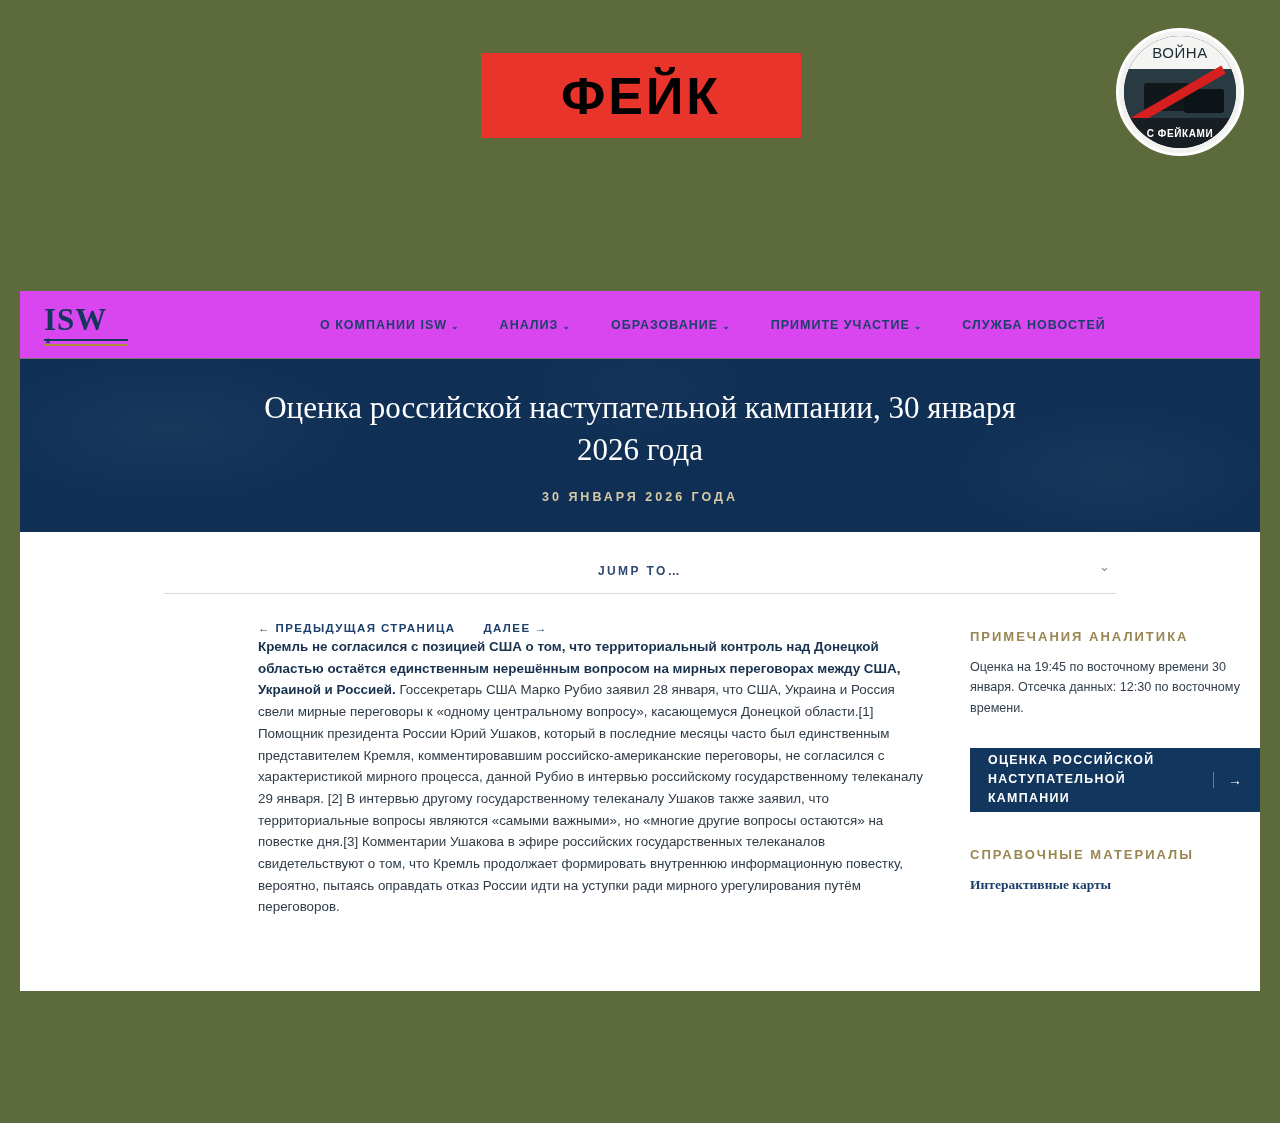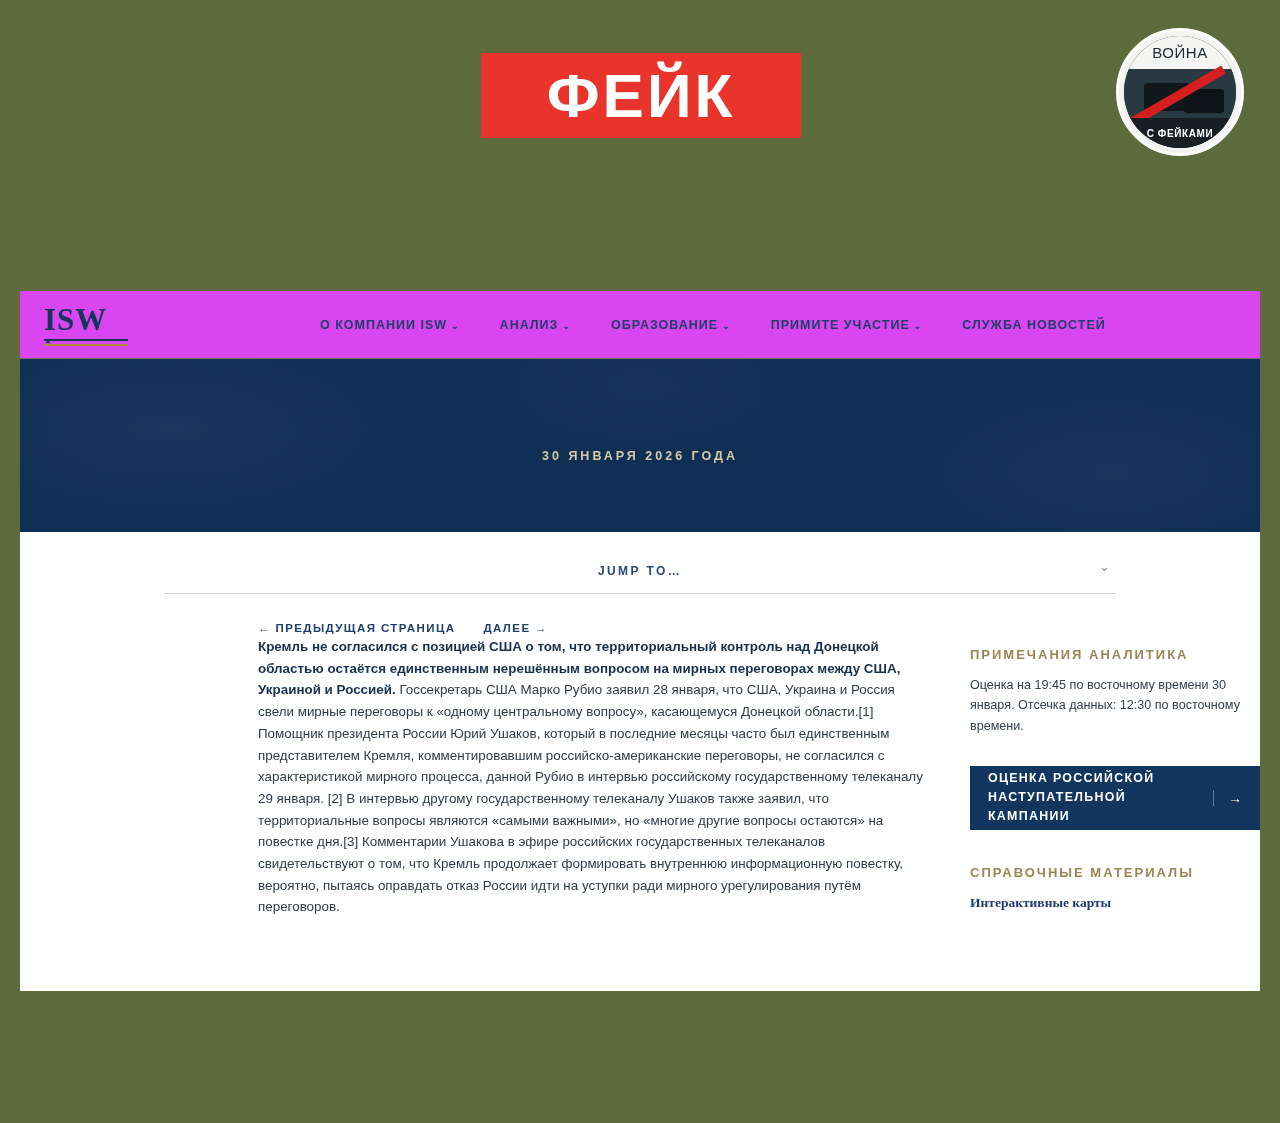--- a/index.html
+++ b/index.html
@@ -18,22 +18,22 @@
 
   
   .fake-banner {
     position: absolute;
     left: 481px; top: 53px;
     width: 320px; height: 85px;
     background: #e8342a;
     display: flex; align-items: center; justify-content: center;
   }
   .fake-banner span {
-    color: #ffffff;
-    font-size: 62px;
+    color: #000000;
+    font-size: 52px;
     font-weight: bold;
     letter-spacing: 3px;
     font-family: "Liberation Sans", sans-serif;
     line-height: 1;
   }
 
   
   .badge {
     position: absolute;
     right: 36px; top: 28px;
@@ -227,21 +227,20 @@
     line-height: 1.62;
     color: #2f3b47;
     margin: 0;
     text-align: left;
   }
   .para b { color: #17314f; }
 
   .col-side {
     width: 290px;
     padding-top: 6px;
-    margin-top: 18px;
   }
   .side-h {
     font-size: 13px;
     letter-spacing: 2px;
     color: #9a8553;
     font-weight: bold;
     text-transform: uppercase;
     margin-bottom: 10px;
     line-height: 1.45;
   }
@@ -322,20 +321,21 @@
         <div class="nav-item">
           <span>ПРИМИТЕ УЧАСТИЕ</span><span class="caret">⌄</span>
         </div>
         <div class="nav-item">
           <span>СЛУЖБА НОВОСТЕЙ</span>
         </div>
       </div>
     </div>
 
     <div class="hero">
+      <div class="hero-title">Оценка российской наступательной кампании, 30 января 2026 года</div>
       <div class="hero-date">30 ЯНВАРЯ 2026 ГОДА</div>
     </div>
 
     <div class="jumpto">
       <div class="jumpto-inner">
         <span class="jumpto-label">JUMP TO…</span>
         <span class="jumpto-caret">⌄</span>
       </div>
     </div>
 

